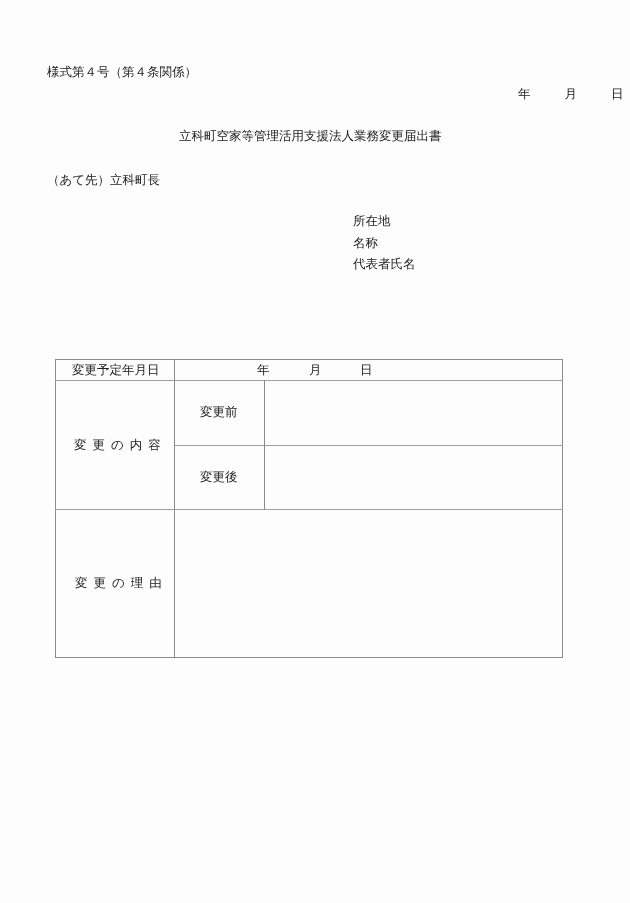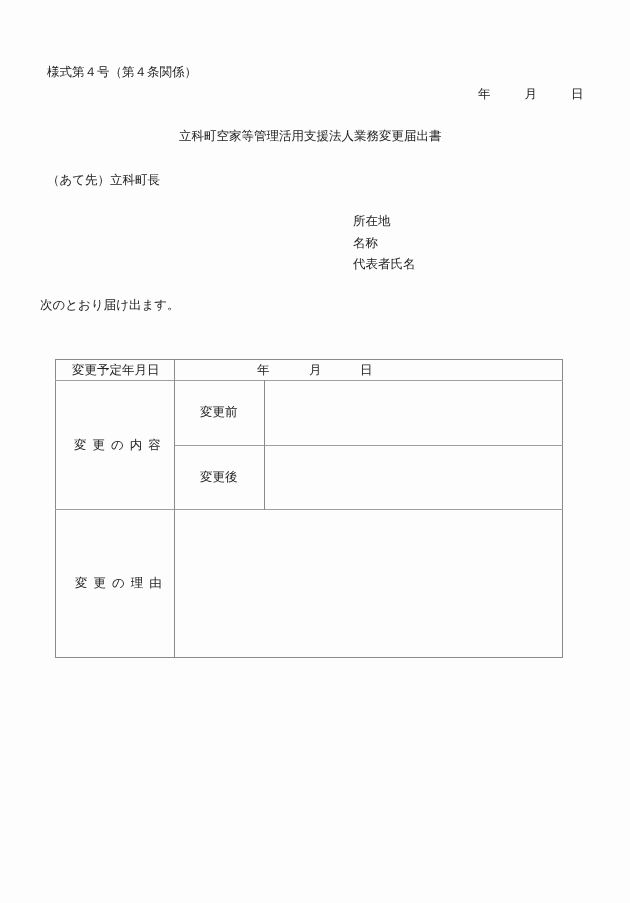--- a/index.html
+++ b/index.html
@@ -7,21 +7,21 @@
     width: 630px; height: 903px;
     background: #fdfdfd;
     position: relative;
     font-family: "DejaVu Serif", "Liberation Serif", serif;
     color: #222;
     font-size: 12.5px;
     overflow: hidden;
   }
   .abs { position: absolute; white-space: nowrap; line-height: 1; }
   #form-number { left: 47px; top: 66px; }
-  #date-line { left: 478px; top: 88px; text-align: center; }
+  #date-line { left: 518px; top: 88px; text-align: center; }
   #date-line span { display: inline-block; }
   #doc-title { left: 179px; top: 130px; }
   #addressee { left: 47px; top: 174px; }
   #applicant { left: 330px; top: 215px; margin-left: 23px; }
   #applicant div { line-height: 1; margin-bottom: 9px; }
   #body-text { left: 40px; top: 299px; }
   #body-text div { line-height: 1; margin-bottom: 9px; }
 
   .tbl-line { position: absolute; background: #8a8a8a; }
   .cell-text { position: absolute; line-height: 1; white-space: nowrap; }
@@ -44,21 +44,20 @@
 
 <div class="abs" id="addressee">（あて先）立科町長</div>
 
 <div class="abs" id="applicant">
   <div>所在地</div>
   <div>名称</div>
   <div>代表者氏名</div>
 </div>
 
 <div class="abs" id="body-text">
-  <div>次のとおり届け出ます。</div>
 </div>
 
 <div>
 
   <div class="tbl-line" style="left:55px; top:359px; width:508px; height:1px;"></div>
   <div class="tbl-line" style="left:55px; top:657px; width:508px; height:1px;"></div>
   <div class="tbl-line" style="left:55px; top:359px; width:1px; height:299px;"></div>
   <div class="tbl-line" style="left:562px; top:359px; width:1px; height:299px;"></div>
 
   <div class="tbl-line" style="left:55px; top:380px; width:508px; height:1px; background:#a0a0a0;"></div>

